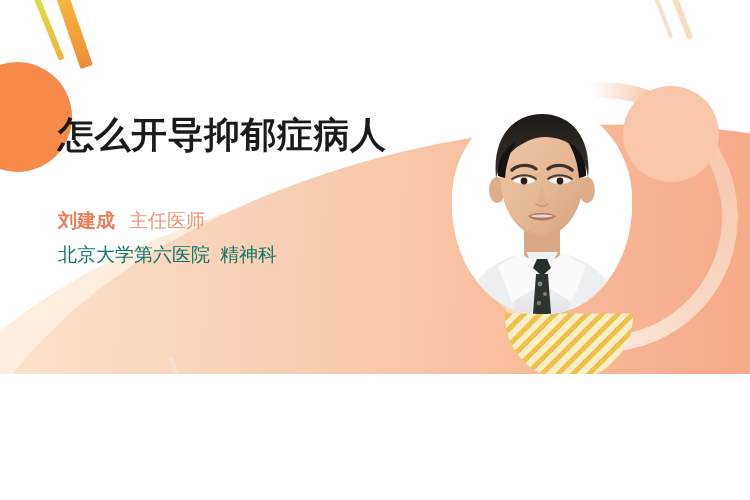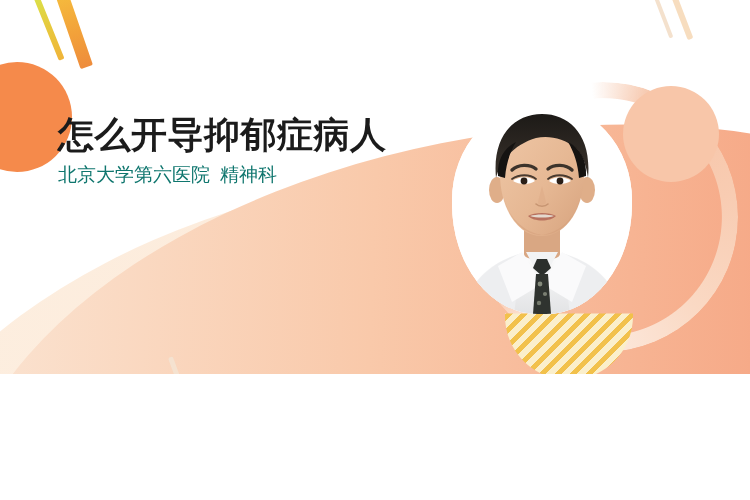--- a/index.html
+++ b/index.html
@@ -266,19 +266,22 @@
       <path d="M78 114 C84 112 96 112 102 114 C96 116 84 116 78 114 Z" fill="#E4D9CE"></path>
 
       <path d="M52 96 C56 114 70 130 90 133 C72 133 58 118 52 96 Z" fill="#D49E79" opacity=".5"></path>
       <path d="M128 96 C124 114 110 130 90 133 C108 133 122 118 128 96 Z" fill="#D49E79" opacity=".5"></path>
     </svg>
   </div>
 
   <div class="text-block">
     <h1 class="title">怎么开导抑郁症病人</h1>
 
+    <div class="byline">
+      <span class="doc-name">刘建成</span><span class="doc-title">主任医师</span>
+    </div>
 
     <div class="affil">
       <span>北京大学第六医院</span><span class="dept">精神科</span>
     </div>
   </div>
 
 </div>
 
 </body></html>

